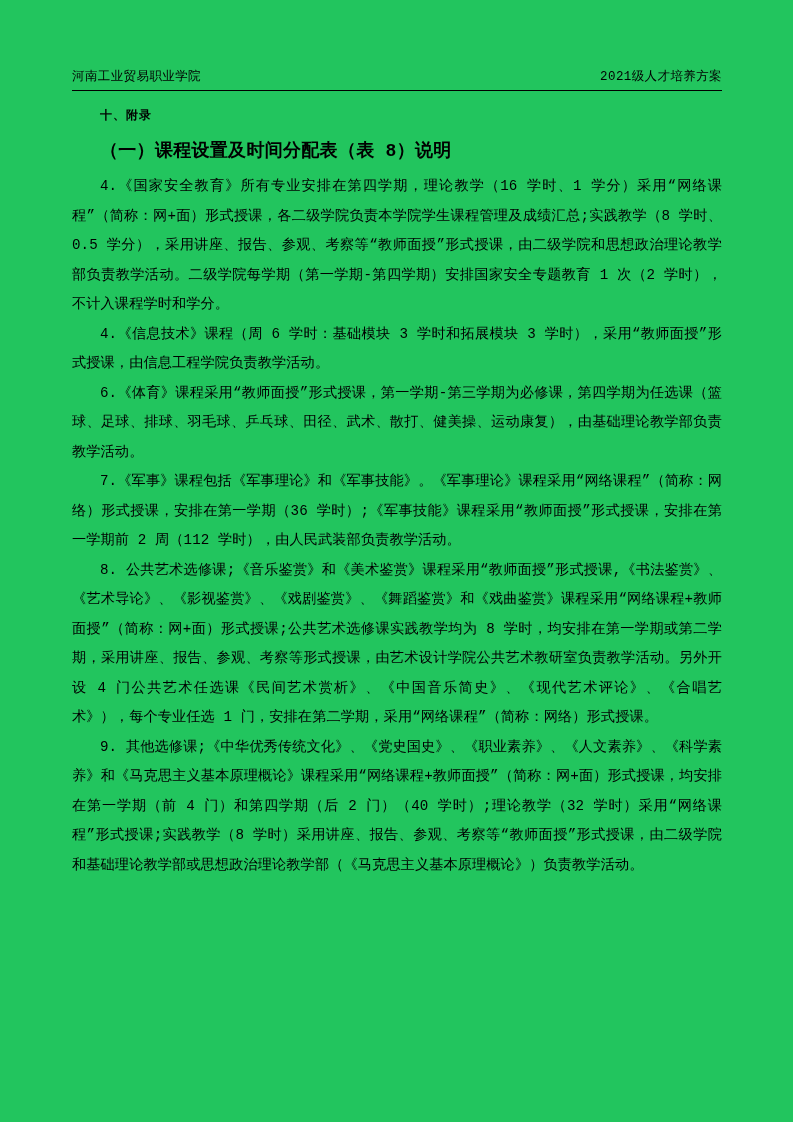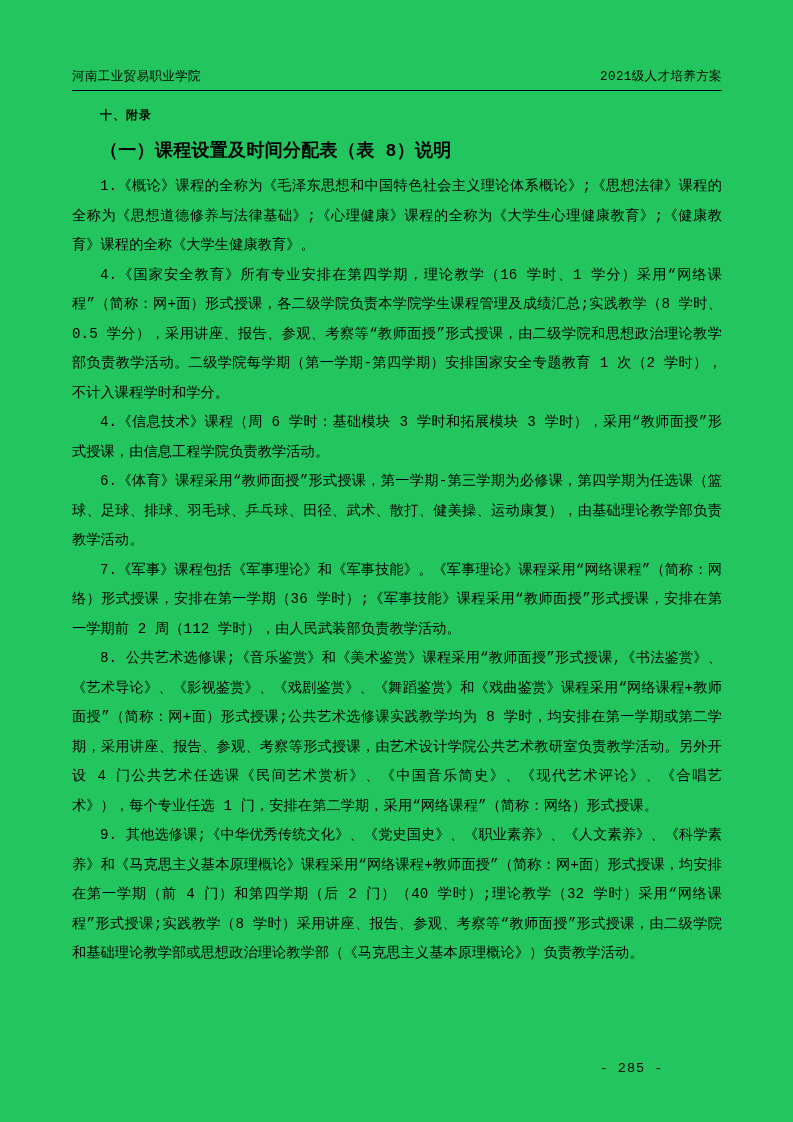--- a/index.html
+++ b/index.html
@@ -85,26 +85,22 @@
 
     <div class="header">
       <span class="hdr-left">河南工业贸易职业学院</span>
       <span class="hdr-right">2021级人才培养方案</span>
     </div>
     <div class="header-rule"></div>
 
     <h1 class="section-title">十、附录</h1>
     <h2 class="sub-title">（一）课程设置及时间分配表（表 8）说明</h2>
 
-    <p class="para">1.《概论》课程的全称为《毛泽东思想和中国特色社会主义理论体系概论》;《思想法律》课程的全称为《思想道德修养与法律基础》;《心理健康》课程的全称为《大学生心理健康教育》;《健康教育》课程的全称《大学生健康教育》。</p>
     <p class="para">4.《国家安全教育》所有专业安排在第四学期，理论教学（16 学时、1 学分）采用“网络课程”（简称：网+面）形式授课，各二级学院负责本学院学生课程管理及成绩汇总;实践教学（8 学时、0.5 学分），采用讲座、报告、参观、考察等“教师面授”形式授课，由二级学院和思想政治理论教学部负责教学活动。二级学院每学期（第一学期-第四学期）安排国家安全专题教育 1 次（2 学时），不计入课程学时和学分。</p>
     <p class="para">4.《信息技术》课程（周 6 学时：基础模块 3 学时和拓展模块 3 学时），采用“教师面授”形式授课，由信息工程学院负责教学活动。</p>
     <p class="para">6.《体育》课程采用“教师面授”形式授课，第一学期-第三学期为必修课，第四学期为任选课（篮球、足球、排球、羽毛球、乒乓球、田径、武术、散打、健美操、运动康复），由基础理论教学部负责教学活动。</p>
     <p class="para">7.《军事》课程包括《军事理论》和《军事技能》。《军事理论》课程采用“网络课程”（简称：网络）形式授课，安排在第一学期（36 学时）;《军事技能》课程采用“教师面授”形式授课，安排在第一学期前 2 周（112 学时），由人民武装部负责教学活动。</p>
     <p class="para">8. 公共艺术选修课;《音乐鉴赏》和《美术鉴赏》课程采用“教师面授”形式授课,《书法鉴赏》、《艺术导论》、《影视鉴赏》、《戏剧鉴赏》、《舞蹈鉴赏》和《戏曲鉴赏》课程采用“网络课程+教师面授”（简称：网+面）形式授课;公共艺术选修课实践教学均为 8 学时，均安排在第一学期或第二学期，采用讲座、报告、参观、考察等形式授课，由艺术设计学院公共艺术教研室负责教学活动。另外开设 4 门公共艺术任选课《民间艺术赏析》、《中国音乐简史》、《现代艺术评论》、《合唱艺术》），每个专业任选 1 门，安排在第二学期，采用“网络课程”（简称：网络）形式授课。</p>
     <p class="para">9. 其他选修课;《中华优秀传统文化》、《党史国史》、《职业素养》、《人文素养》、《科学素养》和《马克思主义基本原理概论》课程采用“网络课程+教师面授”（简称：网+面）形式授课，均安排在第一学期（前 4 门）和第四学期（后 2 门）（40 学时）;理论教学（32 学时）采用“网络课程”形式授课;实践教学（8 学时）采用讲座、报告、参观、考察等“教师面授”形式授课，由二级学院和基础理论教学部或思想政治理论教学部（《马克思主义基本原理概论》）负责教学活动。</p>
 
   </div>
 
-  <div class="page-number">
-    <span class="pn-inner">- 285 -</span>
-  </div>
 </div>
 
 </body></html>

